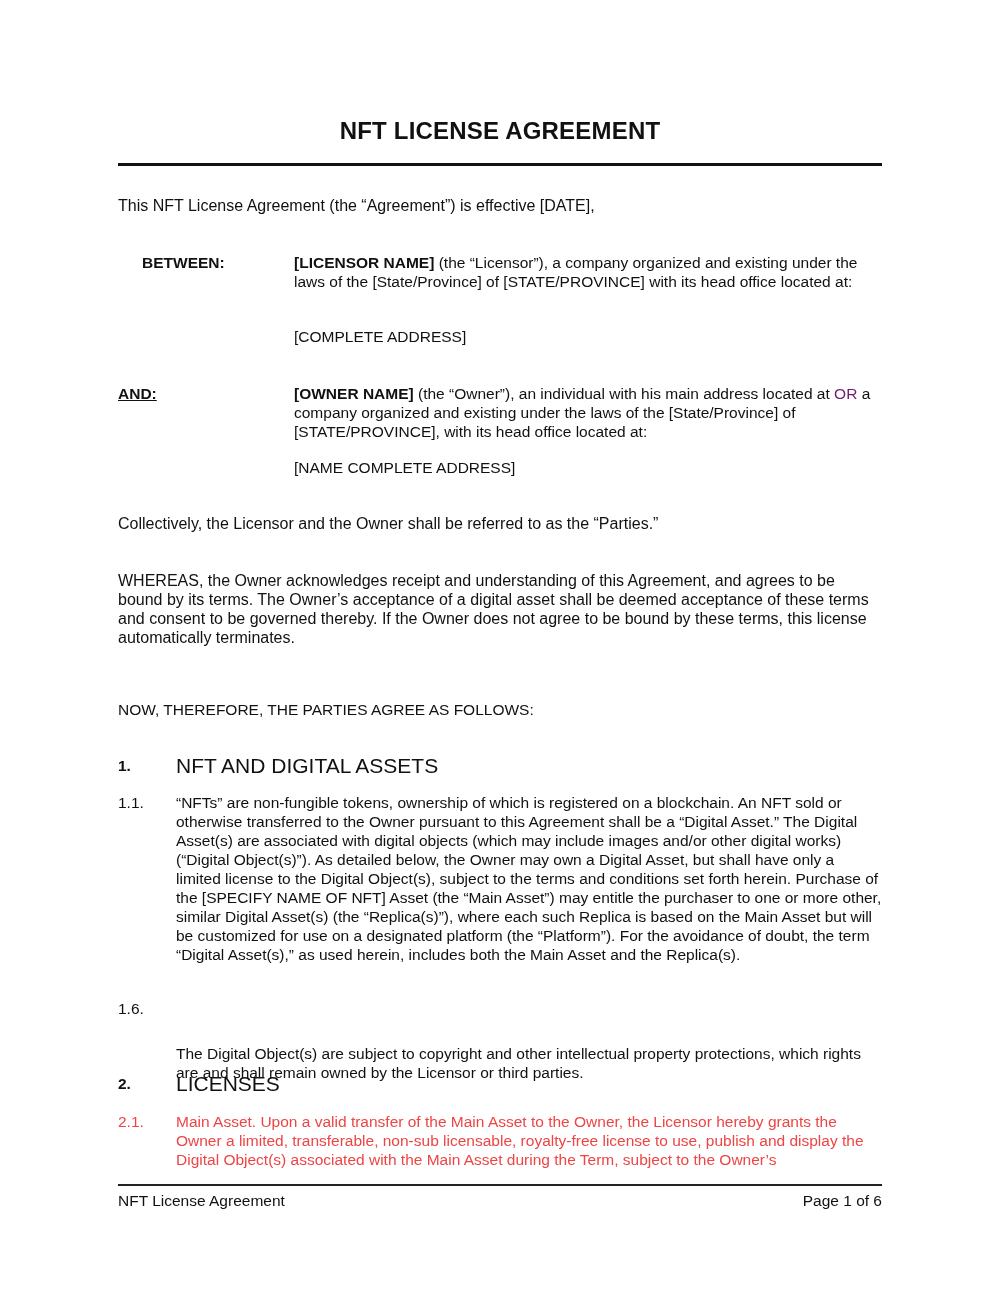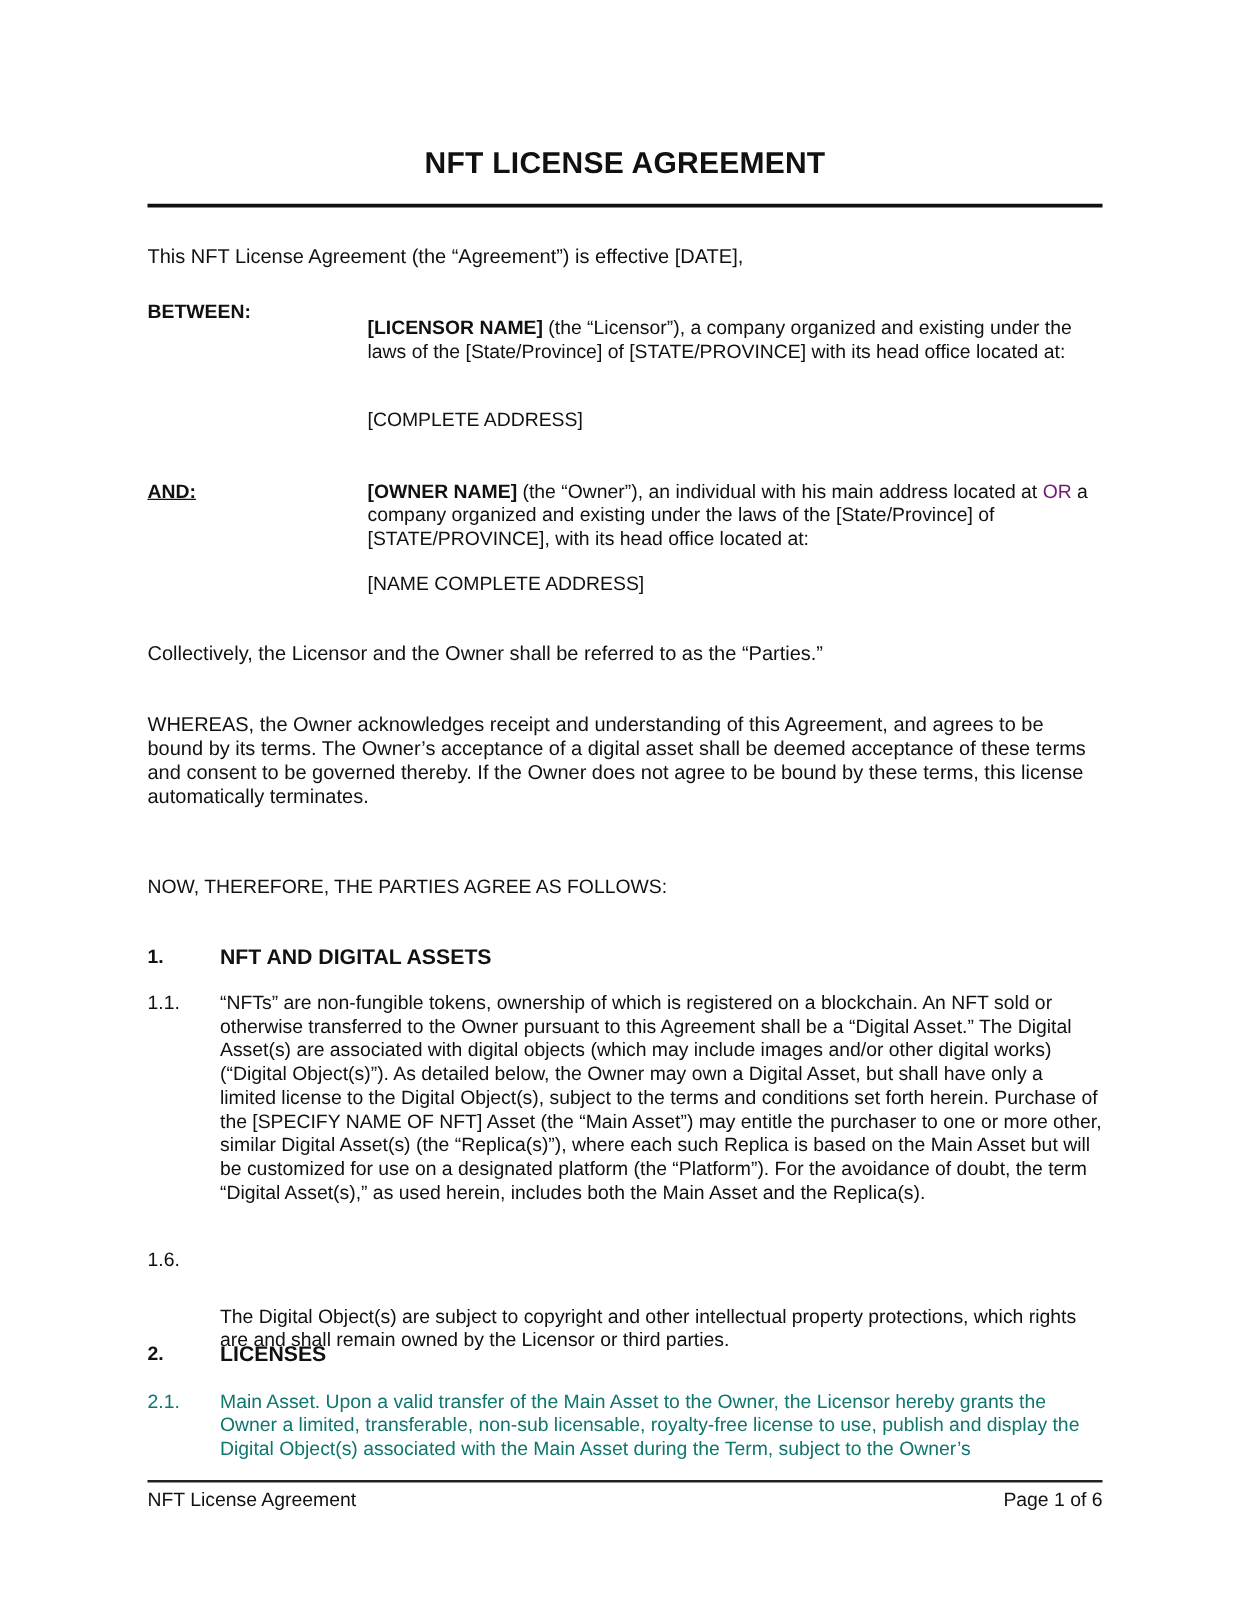--- a/index.html
+++ b/index.html
@@ -10,38 +10,38 @@
            font-size: 24px; font-weight: bold; letter-spacing: 0.2px; }
   .title-rule { position: absolute; top: 163px; left: 0; width: 764px; height: 3px; background: #111; }
   .p { position: absolute; left: 0; font-size: 16px; line-height: 19px; }
   .intro { top: 196px; width: 764px; }
   .party-label { position: absolute; left: 0; font-size: 15.5px; line-height: 19px; font-weight: bold; }
   .party-body { position: absolute; left: 176px; width: 588px; font-size: 15.5px; line-height: 19px; }
   .b { font-weight: bold; }
   .grey-or { color: #701a75; }
   .heading { position: absolute; left: 0; font-size: 15.5px; line-height: 19px; font-weight: normal; }
   .num { position: absolute; left: 0; font-size: 15.5px; line-height: 19px; }
-  .sec-title { position: absolute; left: 58px; font-size: 17px; line-height: 19px; font-weight: bold; }
+  .sec-title { position: absolute; left: 58px; font-size: 21px; line-height: 19px; font-weight: normal; }
   .clause-body { position: absolute; left: 58px; width: 706px; font-size: 15.5px; line-height: 19px; }
-  .muted { color: #0f766e; }
+  .muted { color: #ef4444; }
   .footer-rule { position: absolute; top: 1184px; left: 0; width: 764px; height: 2px; background: #222; }
   .footer-left { position: absolute; top: 1191px; left: 0; font-size: 15.5px; line-height: 19px; }
   .footer-right { position: absolute; top: 1191px; right: 0; font-size: 15.5px; line-height: 19px; }
 </style>
 </head>
 <body>
 
 <div class="page">
 
   <div class="title">NFT LICENSE AGREEMENT</div>
   <div class="title-rule"></div>
 
   <div class="p intro">This NFT License Agreement (the “Agreement”) is effective [DATE],</div>
 
-  <div class="party-label" style="top:240px;">BETWEEN:</div>
+  <div class="party-label" style="top:253px;margin-left:24px;">BETWEEN:</div>
   <div class="party-body" style="top:253px;">
     <span class="b">[LICENSOR NAME]</span><span> (the “Licensor”), a company organized and existing under the laws of the [State/Province] of [STATE/PROVINCE] with its head office located at:</span>
   </div>
   <div class="party-body" style="top:327px;">[COMPLETE ADDRESS]</div>
 
   <div class="party-label" style="top:384px;text-decoration:underline;">AND:</div>
   <div class="party-body" style="top:384px;">
     <span class="b">[OWNER NAME]</span><span> (the “Owner”), an individual with his main address located at </span><span class="grey-or">OR</span><span> a company organized and existing under the laws of the [State/Province] of [STATE/PROVINCE], with its head office located at:</span>
   </div>
   <div class="party-body" style="top:458px;">[NAME COMPLETE ADDRESS]</div>

